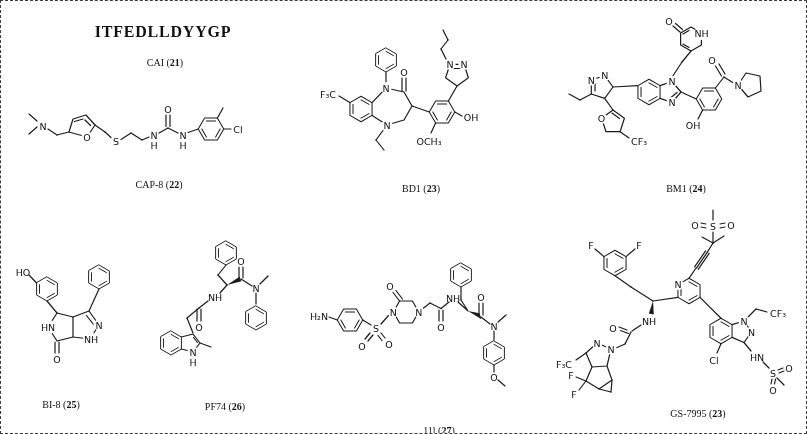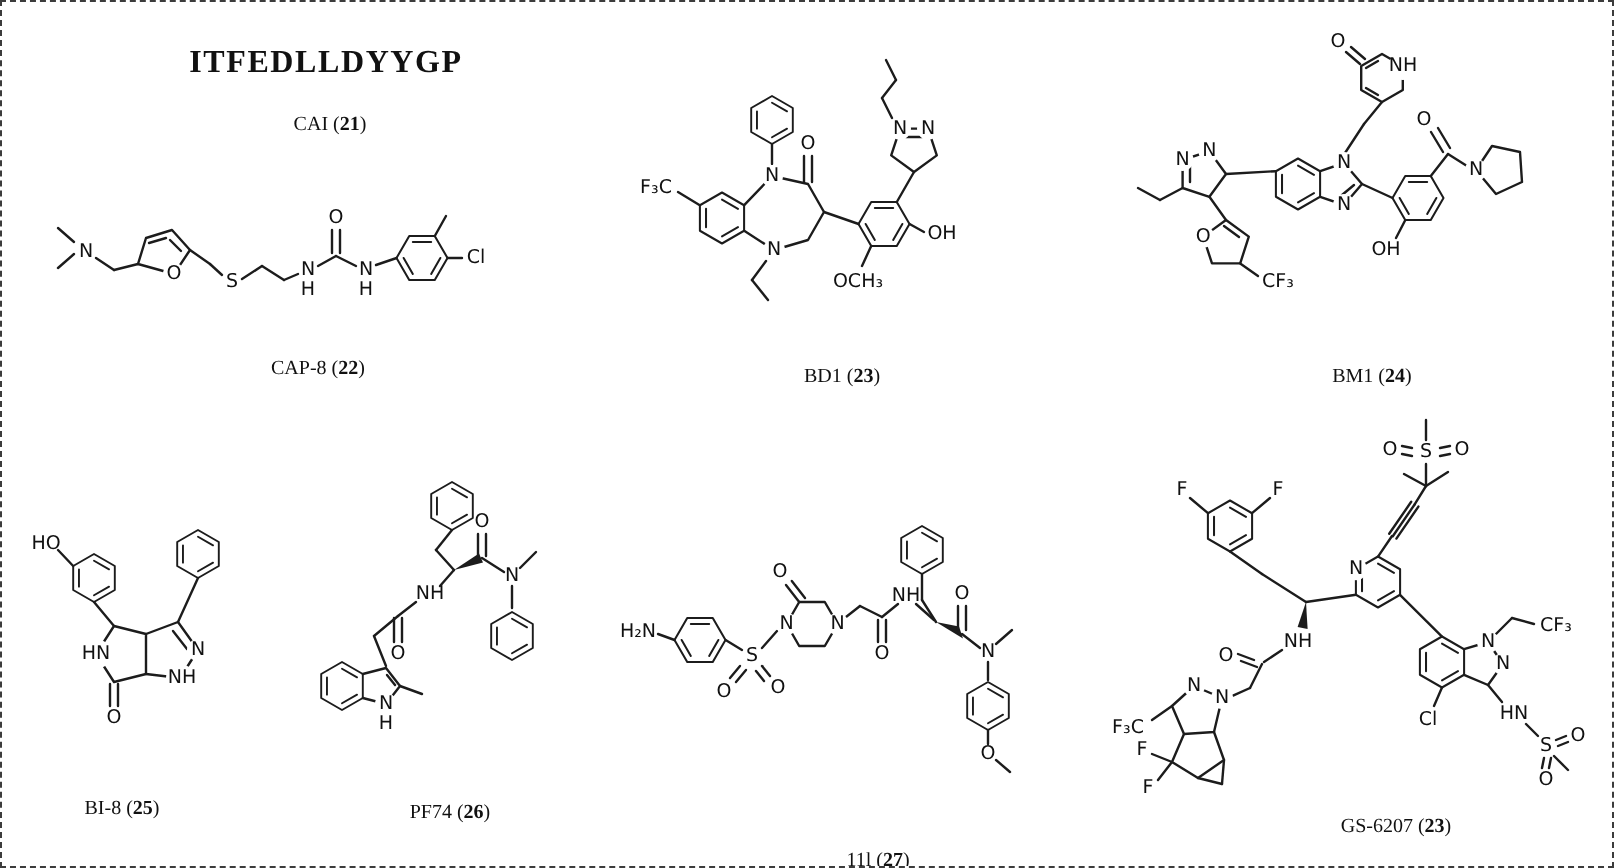--- a/index.html
+++ b/index.html
@@ -354,15 +354,15 @@
       <text class="at" x="203" y="120">N</text>
       <text class="at" x="210.5" y="131">N</text>
       <text class="at" x="237" y="112">CF₃</text>
       <text class="at" x="173" y="159">Cl</text>
       <text class="at" x="216" y="156">HN</text>
       <text class="at" x="232" y="172">S</text>
       <text class="at" x="248" y="167">O</text>
       <text class="at" x="232" y="189">O</text>
     </g>
   </svg>
-  <div class="cap" style="left:697px;top:407px"><span>GS-6207 (</span><b>23</b><span>)</span></div>
+  <div class="cap" style="left:697px;top:407px"><span>GS-7995 (</span><b>23</b><span>)</span></div>
 
 </div>
 
 </body></html>

